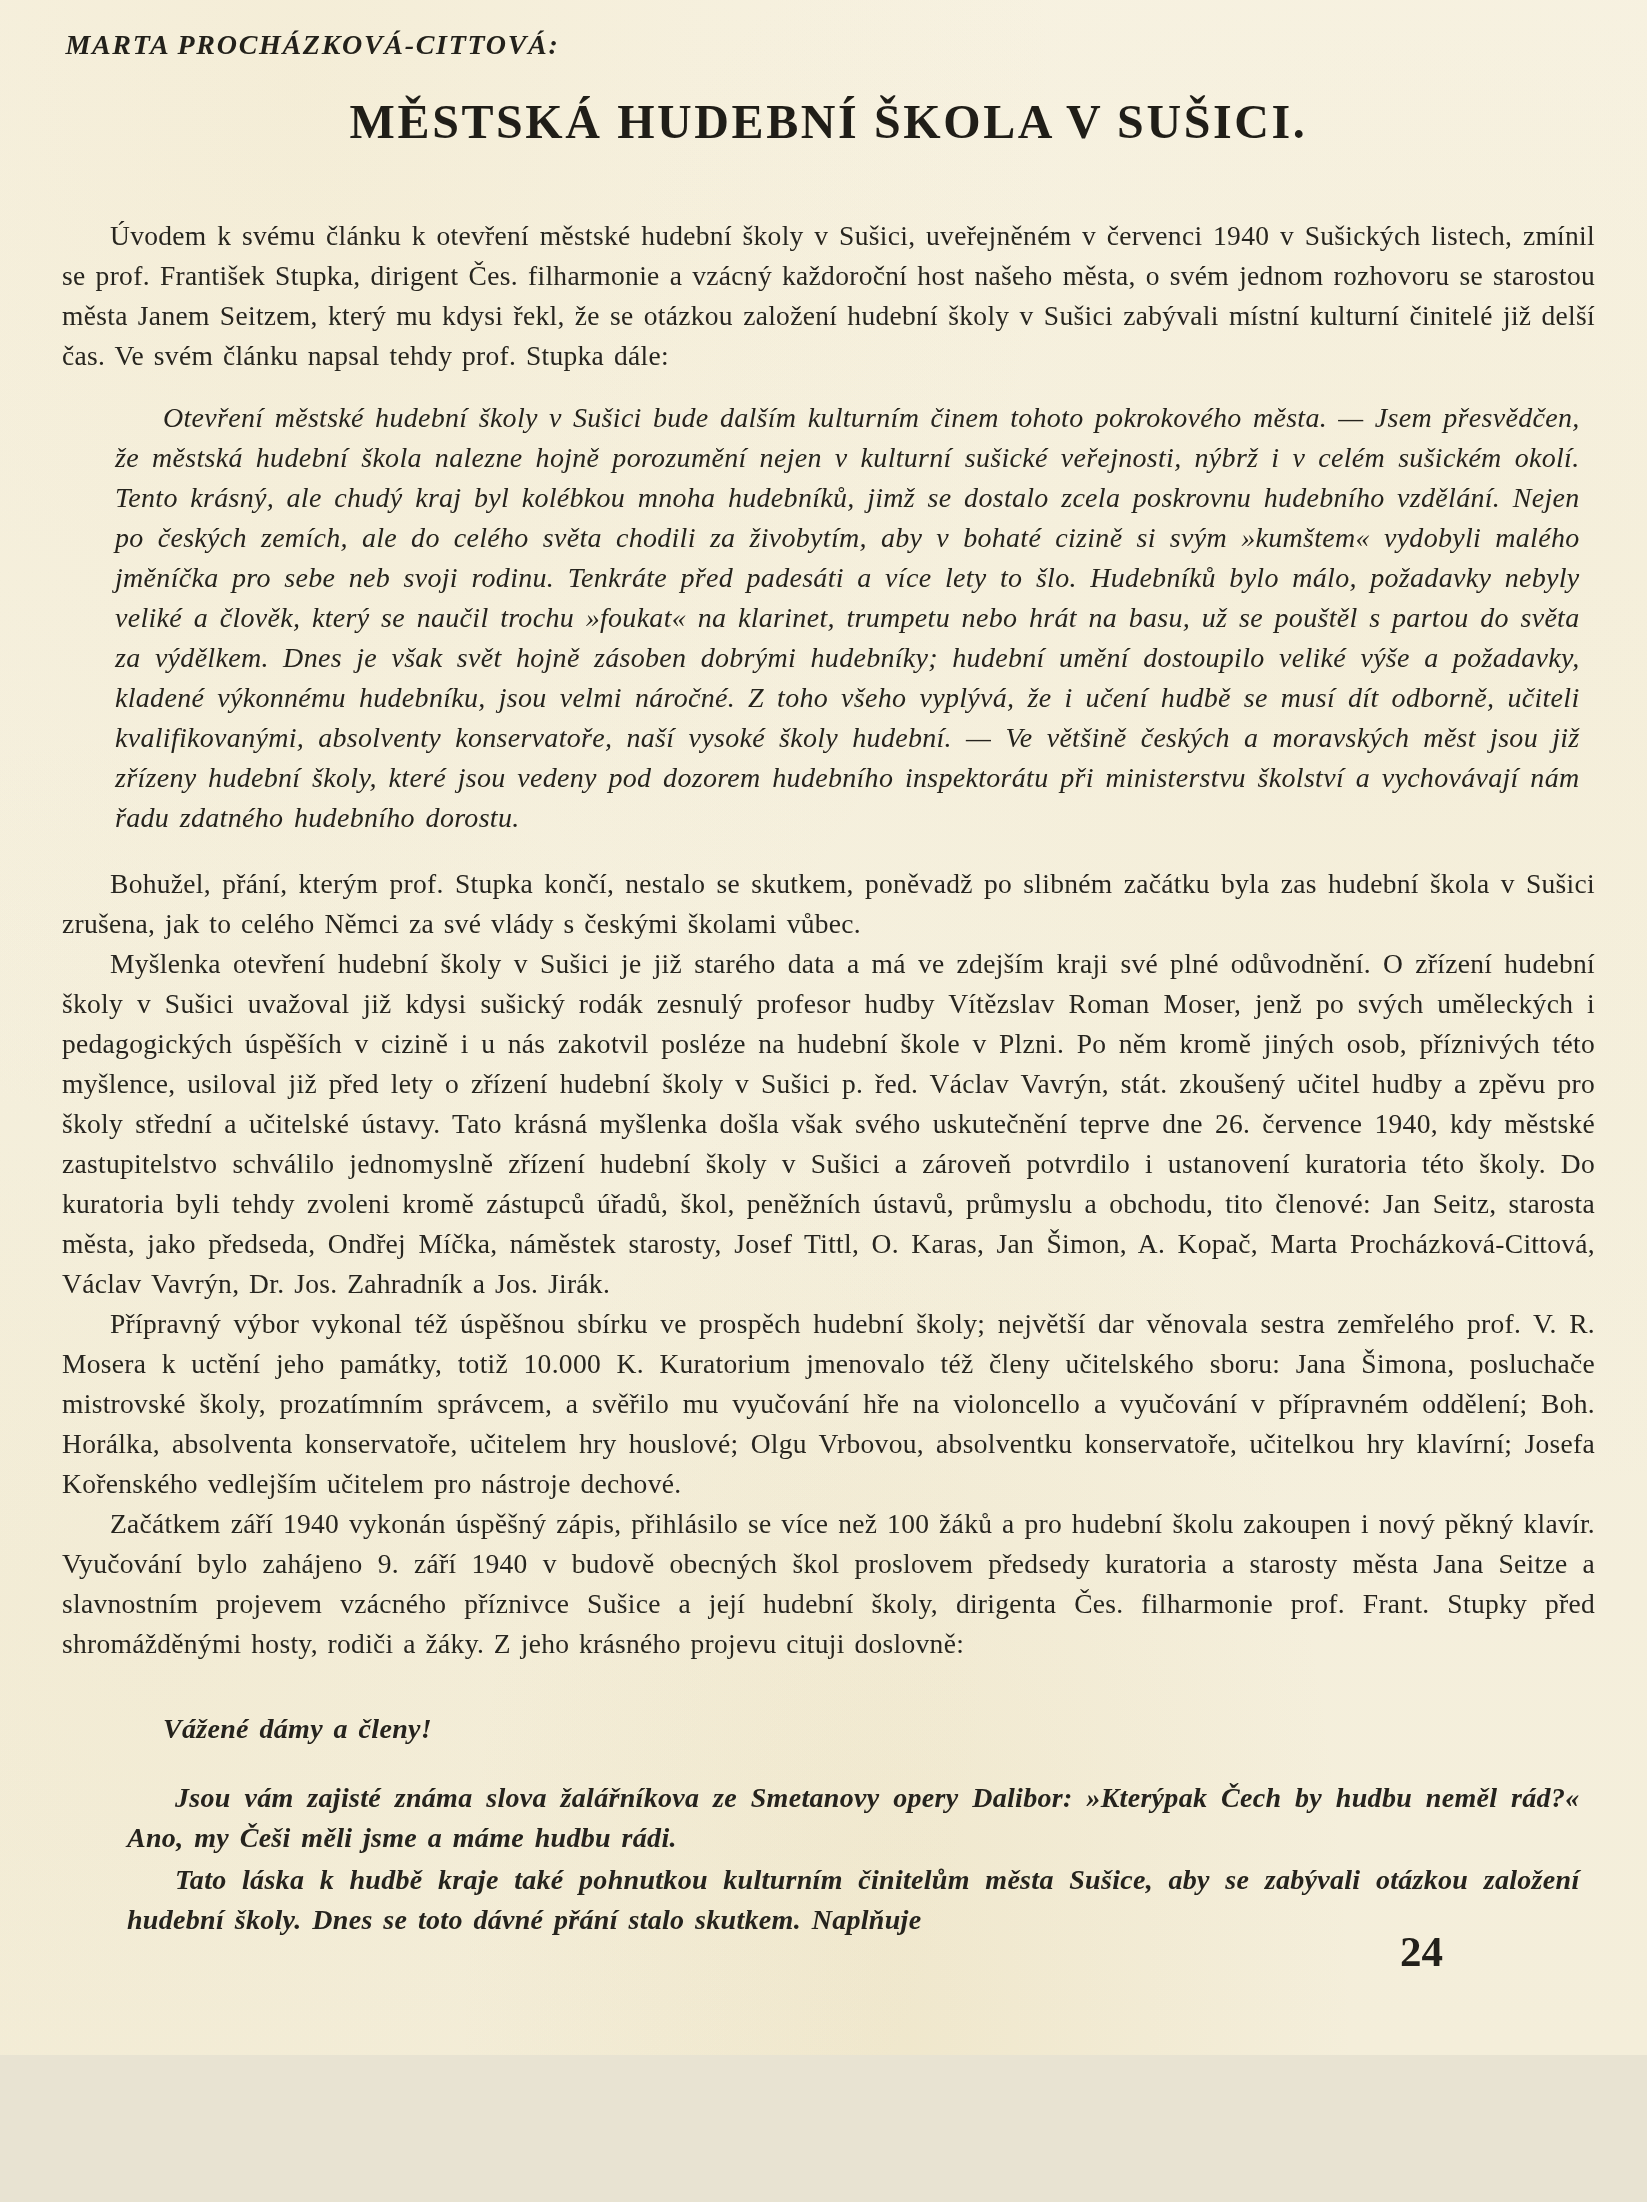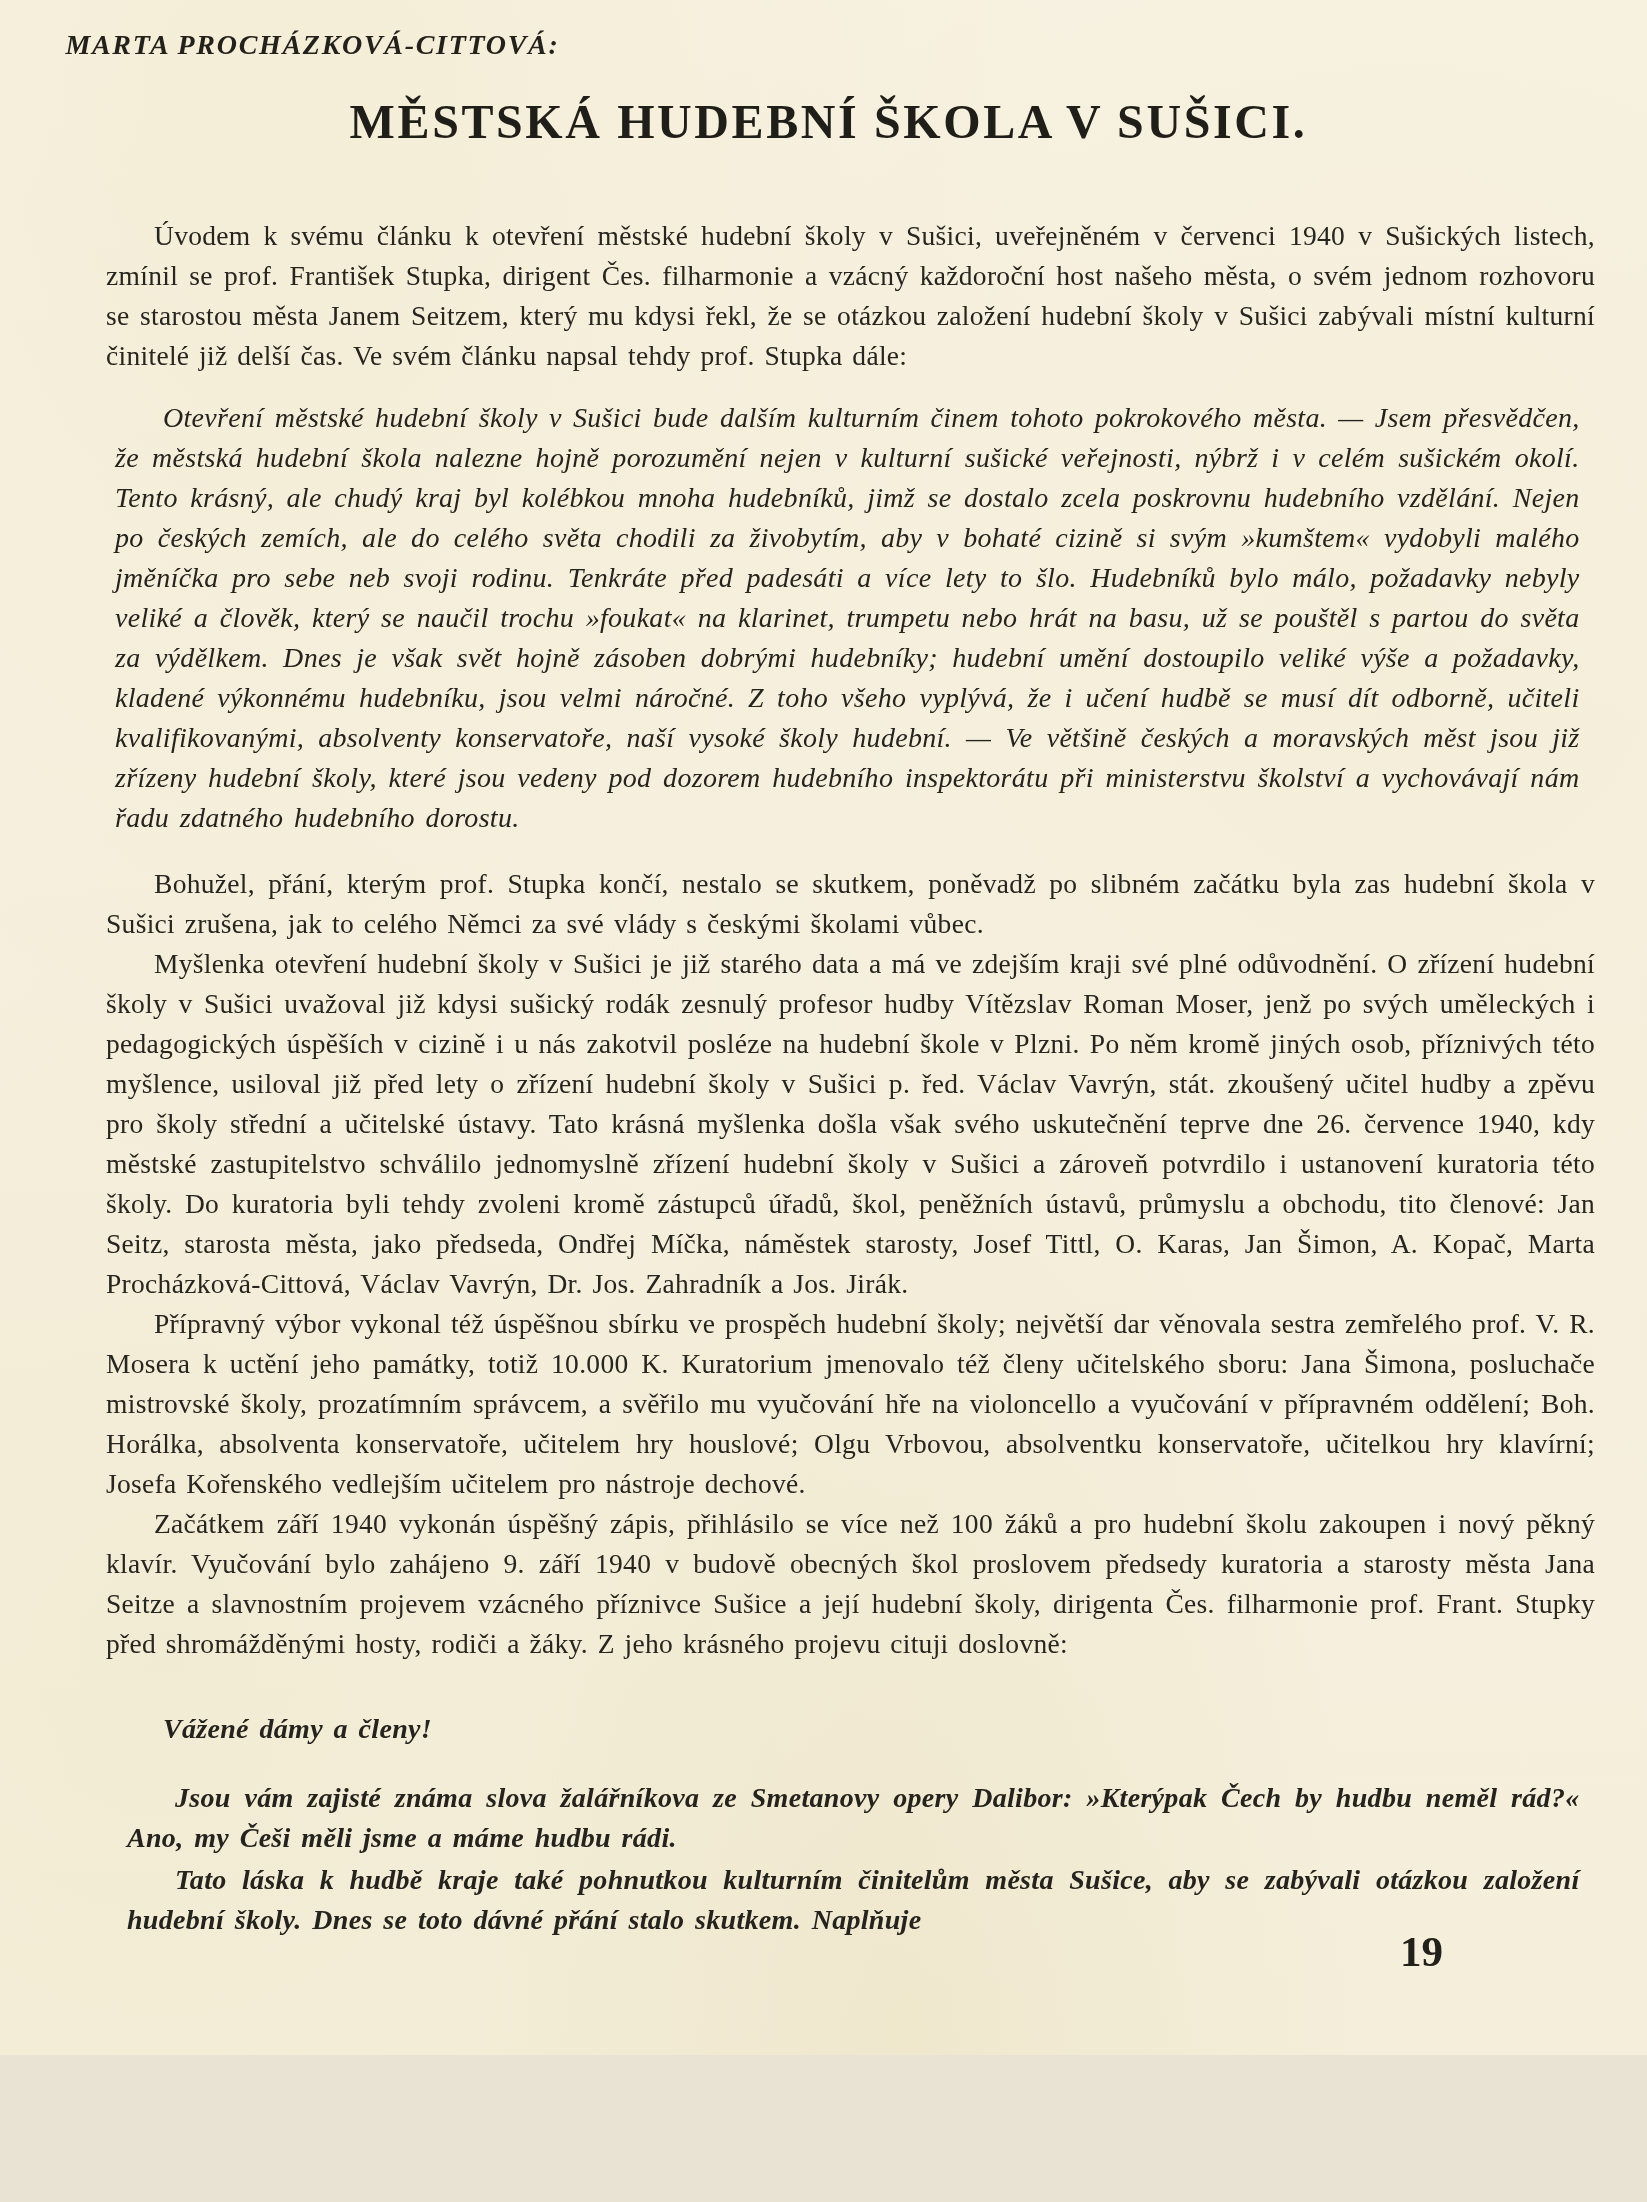--- a/index.html
+++ b/index.html
@@ -54,21 +54,21 @@
     margin: 22.4px 15.5px 26px 53px;
     font-style: italic;
     color: #25231d;
   }
   .quote-block p {
     font-size: 28px;
     line-height: 40px;
     text-indent: 48px;
     word-spacing: 3.4px;
   }
-  .body-para { color: #27251f; margin-left: 44px; }
+  .body-para { color: #27251f; }
   .speech-block {
     margin-top: 45px;
   }
   .speech-block .salutation {
     text-indent: 48px;
     margin-bottom: 29px;
     font-weight: bold;
   }
   .speech-block p.speech-para {
     font-weight: bold;
@@ -106,16 +106,16 @@
   <p class="body-para indent">Přípravný výbor vykonal též úspěšnou sbírku ve prospěch hudební školy; největší dar věnovala sestra zemřelého prof. V. R. Mosera k uctění jeho památky, totiž 10.000 K. Kuratorium jmenovalo též členy učitelského sboru: Jana Šimona, posluchače mistrovské školy, prozatímním správcem, a svěřilo mu vyučování hře na violoncello a vyučování v přípravném oddělení; Boh. Horálka, absolventa konservatoře, učitelem hry houslové; Olgu Vrbovou, absolventku konservatoře, učitelkou hry klavírní; Josefa Kořenského vedlejším učitelem pro nástroje dechové.</p>
 
   <p class="body-para indent">Začátkem září 1940 vykonán úspěšný zápis, přihlásilo se více než 100 žáků a pro hudební školu zakoupen i nový pěkný klavír. Vyučování bylo zahájeno 9. září 1940 v budově obecných škol proslovem předsedy kuratoria a starosty města Jana Seitze a slavnostním projevem vzácného příznivce Sušice a její hudební školy, dirigenta Čes. filharmonie prof. Frant. Stupky před shromážděnými hosty, rodiči a žáky. Z jeho krásného projevu cituji doslovně:</p>
 
   <div class="quote-block speech-block">
     <p class="salutation">Vážené dámy a členy!</p>
     <p class="speech-para">Jsou vám zajisté známa slova žalářníkova ze Smetanovy opery Dalibor: »Kterýpak Čech by hudbu neměl rád?« Ano, my Češi měli jsme a máme hudbu rádi.</p>
     <p class="speech-para">Tato láska k hudbě kraje také pohnutkou kulturním činitelům města Sušice, aby se zabývali otázkou založení hudební školy. Dnes se toto dávné přání stalo skutkem. Naplňuje</p>
   </div>
 
-  <div class="page-number">19</div>
+  <div class="page-number">24</div>
 
 </div>
 
 
 </body></html>

